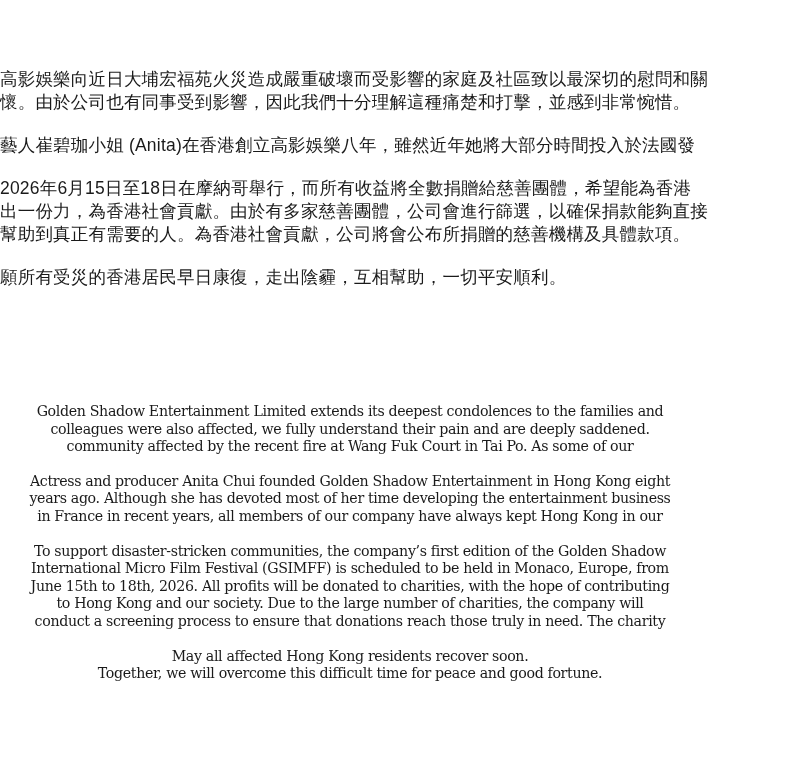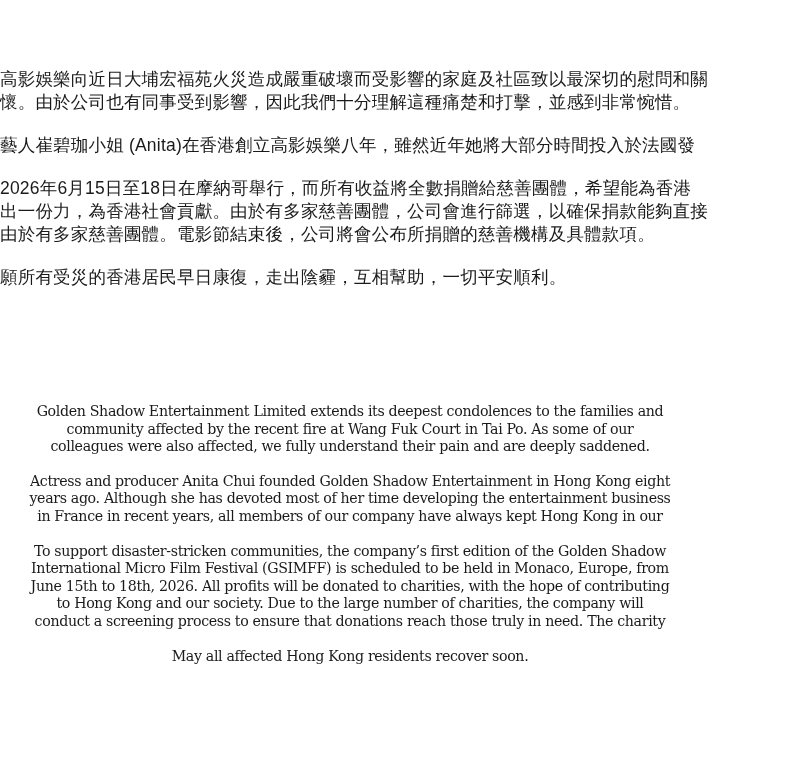--- a/index.html
+++ b/index.html
@@ -31,43 +31,44 @@
     <p>
       <span class="line">高影娛樂向近日大埔宏福苑火災造成嚴重破壞而受影響的家庭及社區致以最深切的慰問和關</span>
       <span class="line">懷。由於公司也有同事受到影響，因此我們十分理解這種痛楚和打擊，並感到非常惋惜。</span>
     </p>
     <p>
       <span class="line">藝人崔碧珈小姐 (Anita)在香港創立高影娛樂八年，雖然近年她將大部分時間投入於法國發</span>
     </p>
     <p>
       <span class="line">2026年6月15日至18日在摩納哥舉行，而所有收益將全數捐贈給慈善團體，希望能為香港</span>
       <span class="line">出一份力，為香港社會貢獻。由於有多家慈善團體，公司會進行篩選，以確保捐款能夠直接</span>
-      <span class="line">由於有多家慈善團體。電影節結束後，公司將會公布所捐贈的慈善機構及具體款項。</span>
+      <span class="line">幫助到真正有需要的人。為香港社會貢獻，公司將會公布所捐贈的慈善機構及具體款項。</span>
     </p>
     <p>
       <span class="line">願所有受災的香港居民早日康復，走出陰霾，互相幫助，一切平安順利。</span>
     </p>
   </section>
 
   <section class="en">
     <p>
       <span class="line">Golden Shadow Entertainment Limited extends its deepest condolences to the families and</span>
+      <span class="line">colleagues were also affected, we fully understand their pain and are deeply saddened.</span>
       <span class="line">community affected by the recent fire at Wang Fuk Court in Tai Po. As some of our</span>
-      <span class="line">colleagues were also affected, we fully understand their pain and are deeply saddened.</span>
     </p>
     <p>
       <span class="line">Actress and producer Anita Chui founded Golden Shadow Entertainment in Hong Kong eight</span>
       <span class="line">years ago. Although she has devoted most of her time developing the entertainment business</span>
       <span class="line">in France in recent years, all members of our company have always kept Hong Kong in our</span>
     </p>
     <p>
       <span class="line">To support disaster-stricken communities, the company’s first edition of the Golden Shadow</span>
       <span class="line">International Micro Film Festival (GSIMFF) is scheduled to be held in Monaco, Europe, from</span>
       <span class="line">June 15th to 18th, 2026. All profits will be donated to charities, with the hope of contributing</span>
       <span class="line">to Hong Kong and our society. Due to the large number of charities, the company will</span>
       <span class="line">conduct a screening process to ensure that donations reach those truly in need. The charity</span>
     </p>
     <p>
       <span class="line">May all affected Hong Kong residents recover soon.</span>
+      <span class="line">Together, we will overcome this difficult time for peace and good fortune.</span>
     </p>
   </section>
 
 </div>
 
 </body></html>

